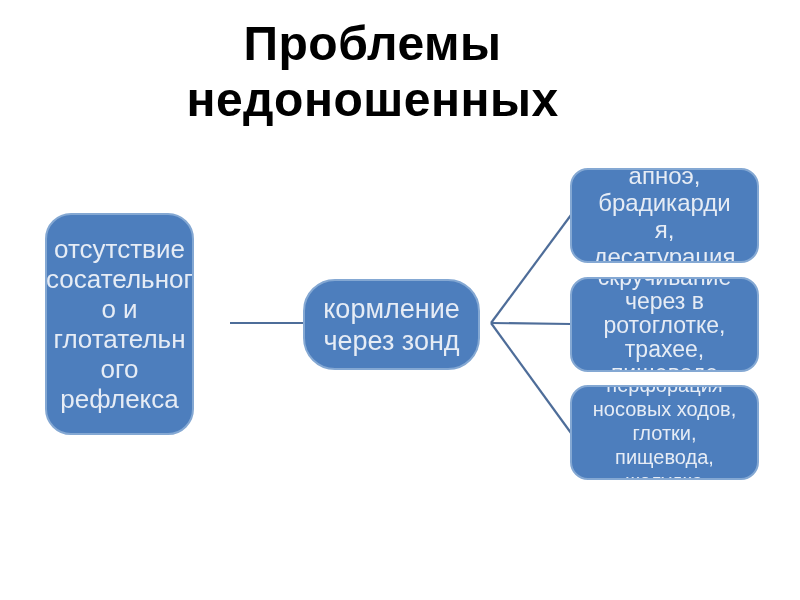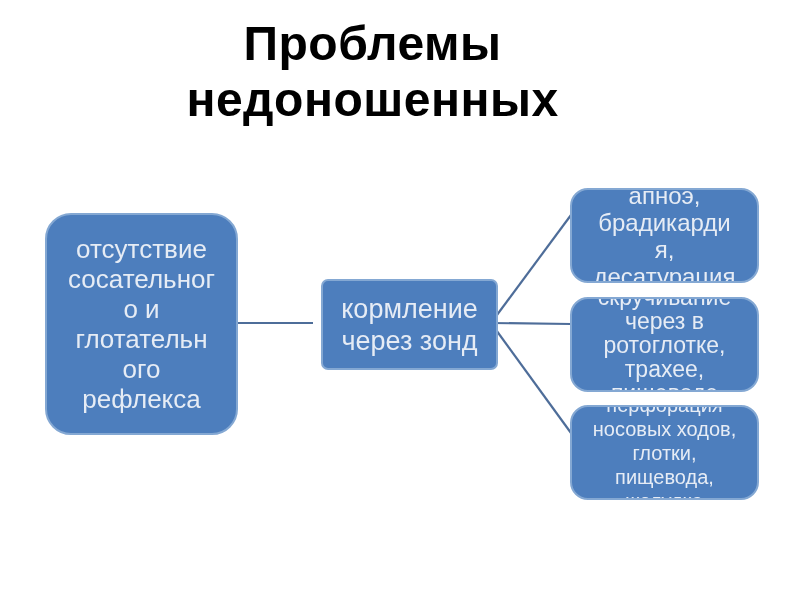--- a/index.html
+++ b/index.html
@@ -48,28 +48,28 @@
     border: 2px solid var(--node-border);
     color: var(--node-text);
     display: flex;
     align-items: center;
     justify-content: center;
     overflow: hidden;
     text-align: center;
   }
   .node-text { white-space: pre-line; flex: 0 0 auto; }
   .node-cause {
-    left: 45px; top: 213px; width: 193px; height: 222px;
+    left: 45px; top: 213px; width: 149px; height: 222px;
     border-radius: 26px; font-size: 26px; line-height: 30px;
   }
   .node-method {
-    left: 321px; top: 279px; width: 177px; height: 91px;
-    border-radius: 7px; font-size: 27px; line-height: 32px;
+    left: 303px; top: 279px; width: 177px; height: 91px;
+    border-radius: 32px; font-size: 27px; line-height: 32px;
   }
-  .node-comp { left: 570px; width: 189px; height: 95px; border-radius: 18px; margin-top: 20px; }
+  .node-comp { left: 570px; width: 189px; height: 95px; border-radius: 18px; }
   .node-comp1 { top: 168px; font-size: 24px; line-height: 27px; }
   .node-comp2 { top: 277px; font-size: 23px; line-height: 24px; }
   .node-comp3 { top: 385px; font-size: 20px; line-height: 24px; }
 </style>
 </head>
 <body>
 
 <div class="slide">
 
   <div class="slide-title">Проблемы

